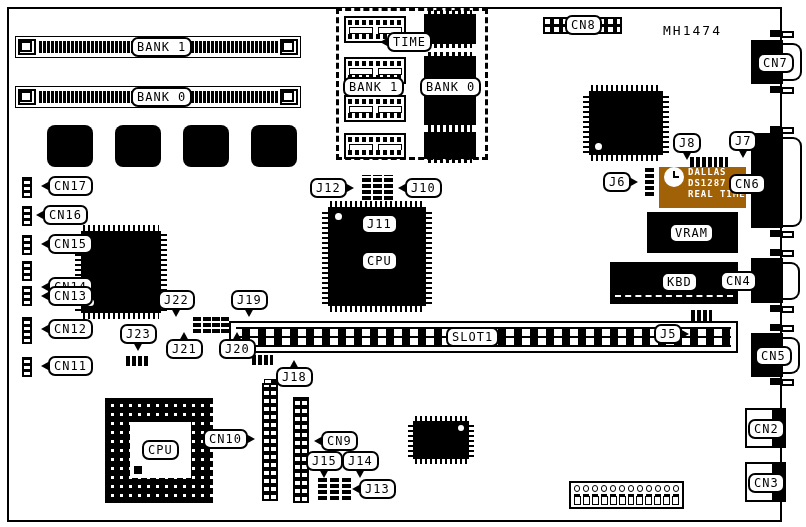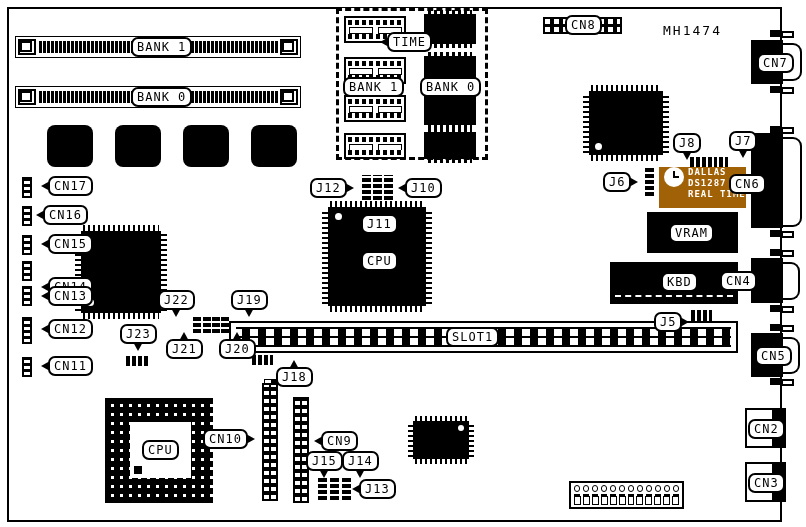--- a/index.html
+++ b/index.html
@@ -235,21 +235,21 @@
 
   <div class="blk" style="left:647px;top:212px;width:91px;height:41px"></div>
   <div class="lbl" style="left:669px;top:223px">VRAM</div>
 
   <div class="blk" style="left:610px;top:262px;width:128px;height:42px">
     <div class="kbd-dash"></div>
   </div>
   <div class="lbl" style="left:661px;top:272px">KBD</div>
 
   <div class="jmp-h" style="left:691px;top:310px;width:21px;height:11px"></div>
-  <div class="lbl t-r" style="left:654px;top:312px">J5</div>
+  <div class="lbl t-r" style="left:654px;top:324px">J5</div>
 
   <div class="slot" style="left:229px;top:321px;width:509px;height:32px">
     <div class="bed"></div>
     <div class="row" style="top:6px"></div>
     <div class="row" style="bottom:6px"></div>
   </div>
   <div class="lbl" style="left:446px;top:327px">SLOT1</div>
 
   <div class="pinstrip" style="left:22px;top:177px;width:10px;height:21px">
       <div class="inner"></div>

